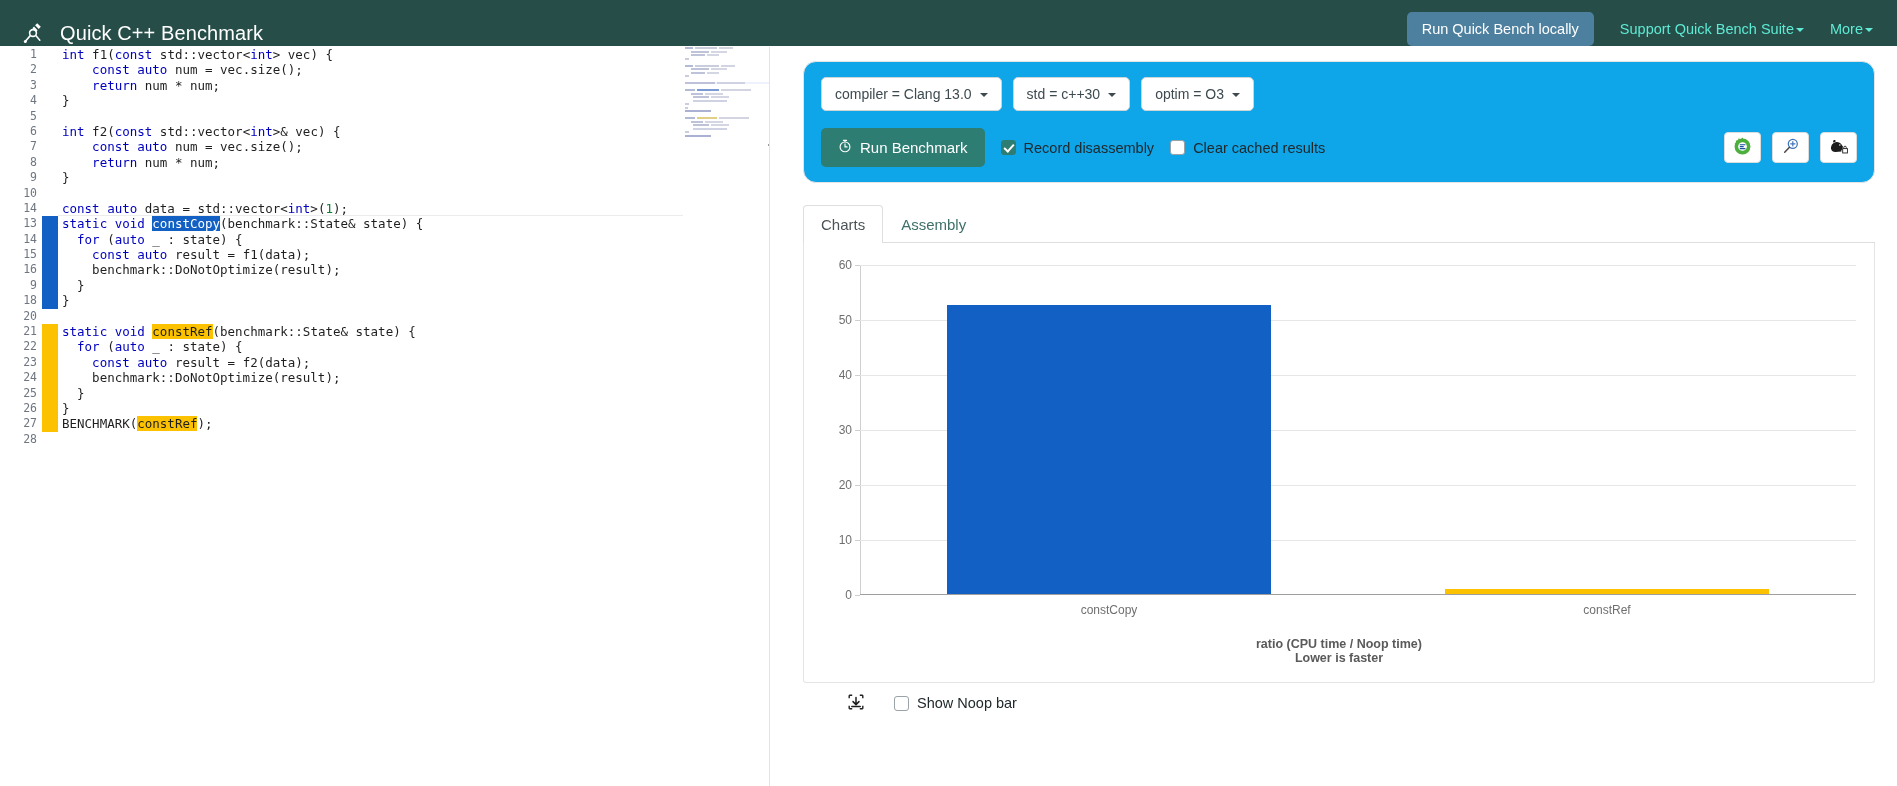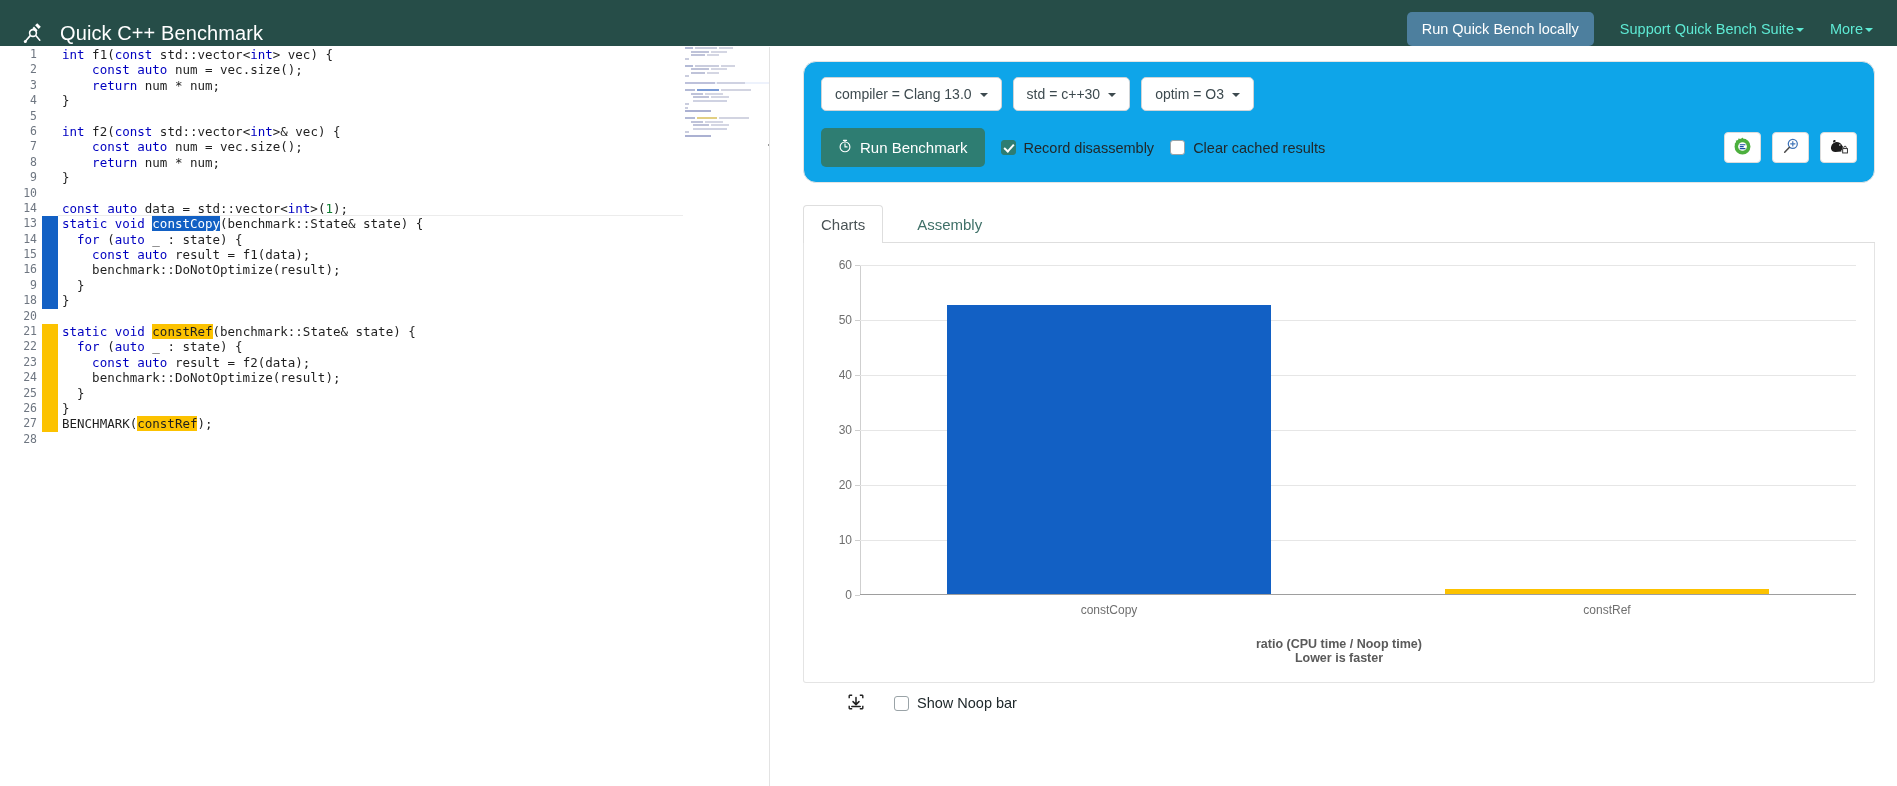--- a/index.html
+++ b/index.html
@@ -239,21 +239,20 @@
     display: flex; align-items: center; justify-content: center;
     cursor: pointer;
     padding: 0;
   }
 
   
   .tabs {
     display: flex;
     margin-top: 22px;
     border-bottom: 1px solid #dedede;
-    gap: 16px;
   }
   .tab {
     font-size: 15px;
     padding: 10px 17px;
     color: #3f7068;
     cursor: pointer;
     border: 1px solid transparent;
     border-bottom: none;
     margin-bottom: -1px;
     border-radius: 4px 4px 0 0;

